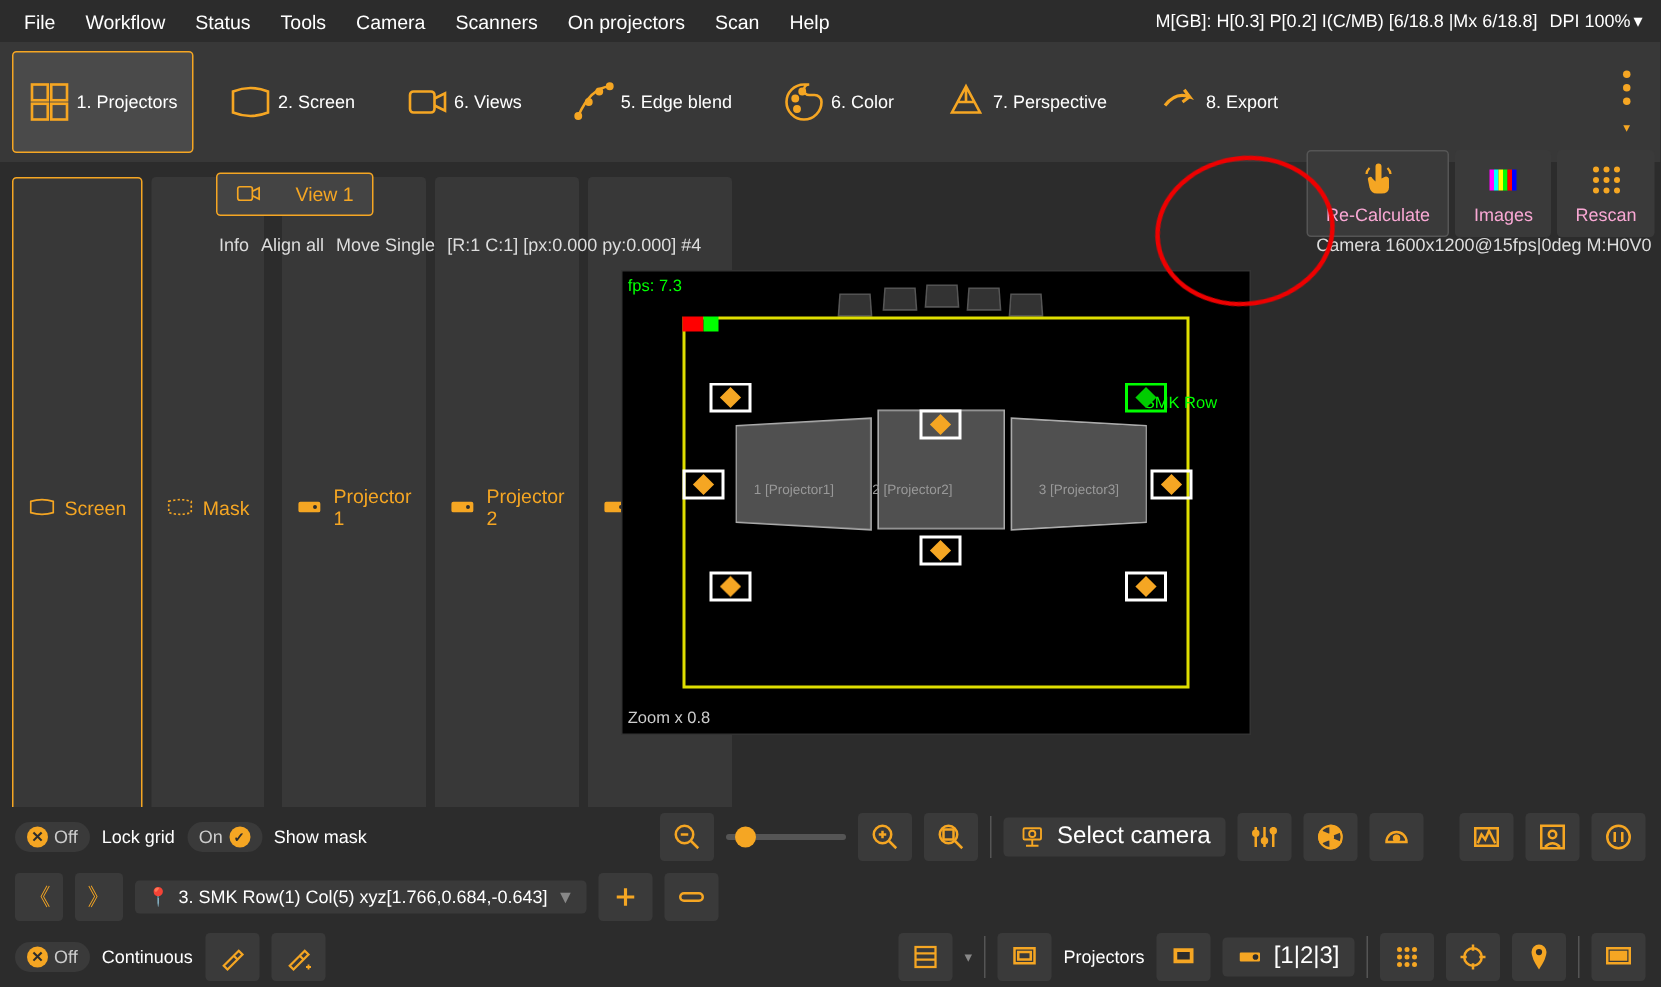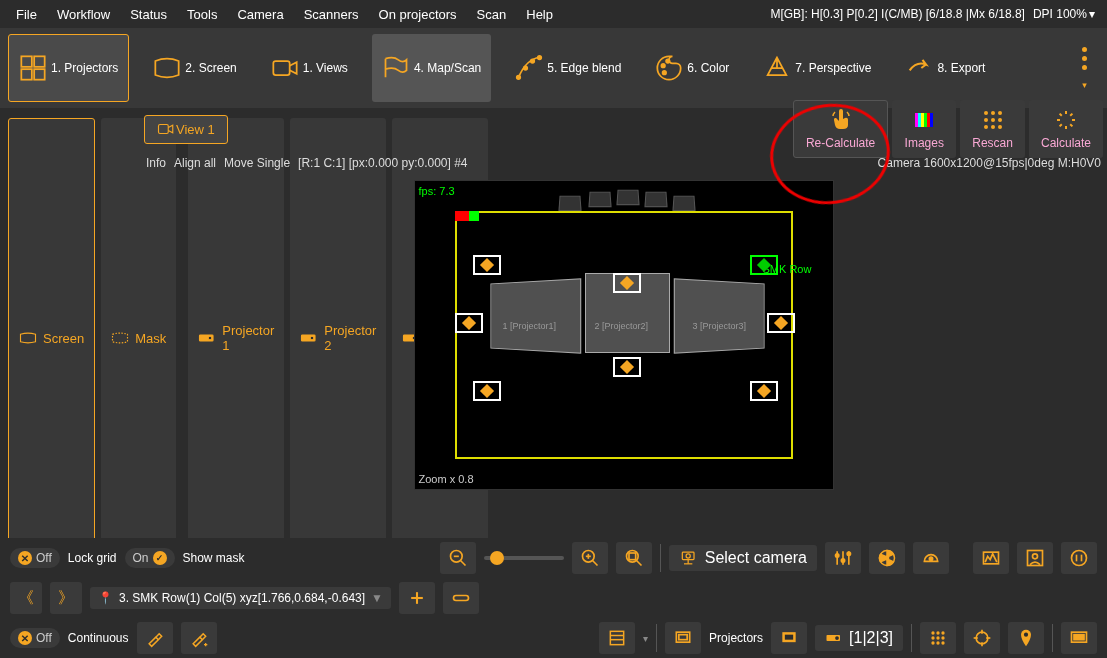--- a/index.html
+++ b/index.html
@@ -28,21 +28,21 @@
 .content { display: flex; height: calc(100% - 108px - 90px); }
 .sidebar { width: 140px; padding: 10px 8px; display: flex; flex-direction: row; gap: 6px; }
 .side-btn { display: flex; align-items: center; gap: 6px; padding: 8px 10px; background: #383838; color: #f5a623; border-radius: 3px; cursor: pointer; font-size: 13px; }
 .side-btn svg { width: 18px; height: 14px; flex-shrink: 0; }
 .side-btn.screen-btn { border: 1px solid #f5a623; }
 
 .main-panel { flex: 1; display: flex; flex-direction: column; position: relative; }
 
 
 .view-row { display: flex; align-items: center; height: 42px; padding: 4px; gap: 8px; }
-.view-tab { display: flex; align-items: center; gap: 1px; padding: 6px 12px; background: #444; border: 1px solid #f5a623; border-radius: 3px; color: #f5a623; cursor: pointer; }
+.view-tab { display: flex; align-items: center; gap: 22px; padding: 6px 12px; background: #444; border: 1px solid #f5a623; border-radius: 3px; color: #f5a623; cursor: pointer; }
 .view-row .spacer { flex: 1; }
 .action-group { display: flex; gap: 4px; align-items: stretch; }
 .action-btn { display: flex; flex-direction: column; align-items: center; justify-content: center; gap: 4px; padding: 6px 12px; background: #3a3a3a; border-radius: 3px; cursor: pointer; min-width: 64px; height: 58px; }
 .action-btn .albl { color: #f9a8d4; font-size: 12px; }
 .action-btn svg { width: 24px; height: 24px; }
 .recalc { border: 1px solid #555; position: relative; }
 
 
 .info-bar { display: flex; align-items: center; gap: 8px; height: 26px; padding: 0 6px; font-size: 12px; color: #ddd; }
 .info-bar .spacer { flex: 1; }
@@ -121,27 +121,21 @@
     <svg viewBox="0 0 24 24" fill="none" stroke="#f5a623" stroke-width="1.5">
         <path d="M2 6 Q12 2 22 6 L22 18 Q12 22 2 18 Z"></path>
       </svg>
     <span class="label">2. Screen</span>
   </div>
   <div class="tool-btn">
     <svg viewBox="0 0 24 24" fill="none" stroke="#f5a623" stroke-width="1.5">
         <rect x="2" y="6" width="14" height="12" rx="2"></rect>
         <path d="M16 10 L22 7 L22 17 L16 14"></path>
       </svg>
-    <span class="label">1. Views</span>
-  </div>
-  <div class="tool-btn active">
-    <svg viewBox="0 0 24 24" fill="none" stroke="#f5a623" stroke-width="1.5">
-        <path d="M3 4 L3 20 M3 4 Q10 2 14 5 Q18 8 21 5 L21 14 Q18 17 14 14 Q10 11 3 13"></path>
-      </svg>
-    <span class="label">4. Map/Scan</span>
+    <span class="label">6. Views</span>
   </div>
   <div class="tool-btn">
     <svg viewBox="0 0 24 24" fill="none" stroke="#f5a623" stroke-width="1.5">
         <path d="M3 20 Q 10 4 21 3"></path>
         <circle cx="3" cy="20" r="1.5" fill="#f5a623"></circle>
         <circle cx="9" cy="12" r="1.5" fill="#f5a623"></circle>
         <circle cx="15" cy="6" r="1.5" fill="#f5a623"></circle>
         <circle cx="21" cy="3" r="1.5" fill="#f5a623"></circle>
       </svg>
     <span class="label">5. Edge blend</span>
@@ -250,26 +244,20 @@
               <circle cx="19" cy="5" r="2"></circle>
               <circle cx="5" cy="12" r="2"></circle>
               <circle cx="12" cy="12" r="2"></circle>
               <circle cx="19" cy="12" r="2"></circle>
               <circle cx="5" cy="19" r="2"></circle>
               <circle cx="12" cy="19" r="2"></circle>
               <circle cx="19" cy="19" r="2"></circle>
             </svg>
           <span class="albl">Rescan</span>
         </div>
-        <div class="action-btn">
-          <svg viewBox="0 0 24 24" fill="none" stroke="#f5a623" stroke-width="2">
-              <path d="M12 3 L12 6 M12 18 L12 21 M3 12 L6 12 M18 12 L21 12 M5.6 5.6 L7.8 7.8 M16.2 16.2 L18.4 18.4 M5.6 18.4 L7.8 16.2 M16.2 7.8 L18.4 5.6"></path>
-            </svg>
-          <span class="albl">Calculate</span>
-        </div>
       </div>
     </div>
 
     <div class="info-bar">
       <span class="link">Info</span>
       <span class="link">Align all</span>
       <span class="link">Move Single</span>
       <span>[R:1 C:1] [px:0.000 py:0.000] #4</span>
       <div class="spacer"></div>
       <span>Camera 1600x1200@15fps|0deg M:H0V0</span>
@@ -287,21 +275,21 @@
           <div class="rigcam" style="left:124px;top:4px"></div>
         </div>
         <div class="scene-outline">
           <div class="red"></div>
             <div class="green"></div>
         </div>
         <div class="proj-surface" style="left:70px;top:100px;width:95px;height:70px;transform:perspective(200px) rotateY(-18deg)"></div>
         <div class="proj-surface" style="left:170px;top:92px;width:85px;height:80px"></div>
         <div class="proj-surface" style="left:260px;top:100px;width:95px;height:70px;transform:perspective(200px) rotateY(18deg)"></div>
         <div class="proj-lbl" style="left:88px;top:140px">1 [Projector1]</div>
-        <div class="proj-lbl" style="left:180px;top:140px">2 [Projector2]</div>
+        <div class="proj-lbl" style="left:167px;top:140px">2 [Projector2]</div>
         <div class="proj-lbl" style="left:278px;top:140px">3 [Projector3]</div>
         <div class="smk-label" style="left:348px; top:82px">SMK Row</div>
 
         <div class="drag-pt" style="left:58px;top:74px">
             <div class="diamond"></div>
           </div>
         <div class="drag-pt" style="left:198px;top:92px">
             <div class="diamond"></div>
           </div>
         <div class="drag-pt" style="left:335px;top:74px;border-color:#0f0">

